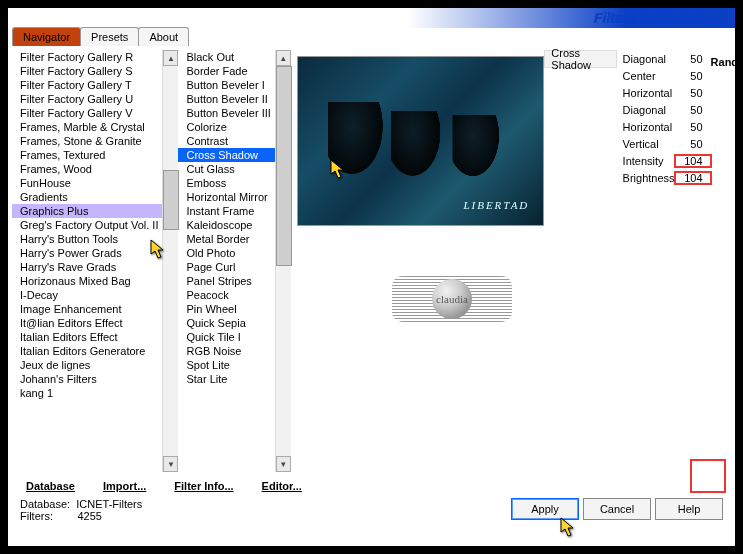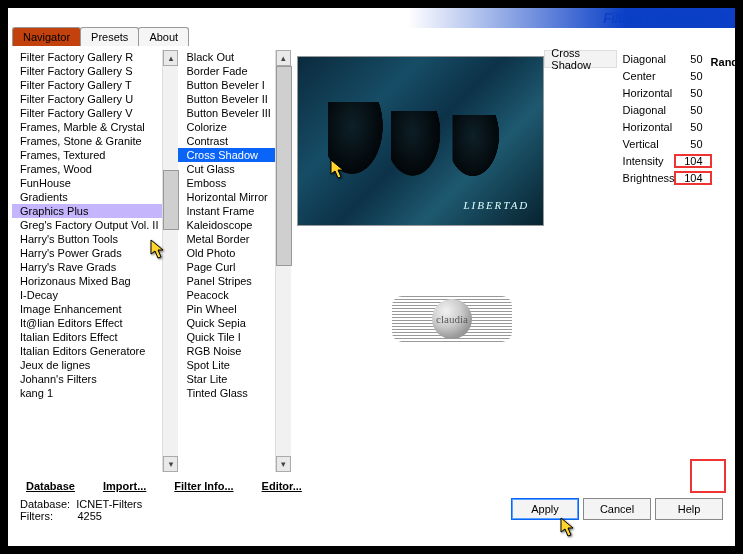--- a/index.html
+++ b/index.html
@@ -1,19 +1,19 @@
 <!DOCTYPE html>
 <html><head>
 <meta charset="utf-8">
 <style>
   * { margin:0; padding:0; box-sizing:border-box; font-family: Tahoma, Arial, sans-serif; font-size:11px; }
   body { background:#000; width:743px; height:554px; overflow:hidden; }
   .window { position:absolute; left:6px; top:6px; width:731px; height:542px; background:#fff; border:2px solid #000; }
   .titlebar { height:20px; background:linear-gradient(90deg,#fff 0%, #fff 55%, #0a3fc6 85%, #0a3fc6 100%); display:flex; justify-content:flex-end; align-items:center; padding-right:8px; }
-  .title { color:#0a3fc6; font-weight:normal; font-style:italic; font-size:14px; text-shadow:0 0 0 #0a3fc6; }
+  .title { color:#0a3fc6; font-weight:bold; font-style:italic; font-size:14px; text-shadow:0 0 0 #0a3fc6; }
   .tabs { display:flex; padding-left:4px; margin-top:-1px; }
   .tab { padding:3px 10px; border:1px solid #999; border-bottom:none; background:#f5f5f5; margin-right:-1px; cursor:pointer; border-radius:3px 3px 0 0;}
   .tab.active { background:#c2410c; position:relative; z-index:2; }
   .content { display:flex; padding:4px; height:430px; }
   .col { display:flex; width:210px; }
   .list { flex:1; overflow:hidden; background:#fff; }
   .list-item { padding:1px 4px 1px 8px; cursor:pointer; white-space:nowrap; }
   .list-item.selected { background:#0a64f7; color:#fff; }
   .selected.cat { background:#c4b5fd; color:#000; }
   .scrollbar { width:16px; background:#f1f1f1; border-left:1px solid #ddd; position:relative; }
@@ -32,21 +32,21 @@
   .link-btn { font-weight:bold; cursor:pointer; }
   .toolbar { display:flex; padding:4px 18px 0 18px; gap:28px;}
   .toolbar span { font-weight:bold; text-decoration:underline; cursor:pointer; }
   .footer { padding:6px 12px; display:flex; }
   .footer-left { flex:1; }
   .btns { display:flex; gap:4px;text-align:center; }
   .btn { min-width:68px; height:22px; border:1px solid #888; background:#f4f4f4; display:flex; align-items:center; justify-content:center; cursor:pointer; }
   .btn.default { border:1px solid #0a64f7; box-shadow:inset 0 0 0 1px #5aa1ff; }
   .pointer { position:absolute; width:24px; height:24px; pointer-events:none; z-index:5;}
   .pointer svg { width:24px; height:24px; filter:drop-shadow(1px 1px 1px rgba(0,0,0,.6)); }
-  .watermark { position:absolute; left:392px; top:296px; width:120px; height:46px; z-index:6; opacity:.75; background:repeating-linear-gradient(0deg,#777 0px,#777 1px,transparent 1px,transparent 3px); border-radius:10px; display:flex; align-items:center; justify-content:center;}
+  .watermark { position:absolute; left:392px; top:276px; width:120px; height:46px; z-index:6; opacity:.75; background:repeating-linear-gradient(0deg,#777 0px,#777 1px,transparent 1px,transparent 3px); border-radius:10px; display:flex; align-items:center; justify-content:center;}
   .wm-globe{ width:40px;height:40px;border-radius:50%;background:radial-gradient(circle at 35% 30%,#eee 0%,#bbb 40%,#7a7a7a 70%,#555 100%); position:relative;}
   .wm-text{ position:absolute; font-family:cursive; font-size:11px; color:#222; }
   .redbox { position:absolute; border:2px solid #e33; }
 </style>
 </head>
 <body>
 
 <div class="window">
   <div class="titlebar">
     <span class="title">Filters Unlimited 2.0</span>
@@ -114,21 +114,20 @@
           <div class="list-item">Old Photo</div>
           <div class="list-item">Page Curl</div>
           <div class="list-item">Panel Stripes</div>
           <div class="list-item">Peacock</div>
           <div class="list-item">Pin Wheel</div>
           <div class="list-item">Quick Sepia</div>
           <div class="list-item">Quick Tile I</div>
           <div class="list-item">RGB Noise</div>
           <div class="list-item">Spot Lite</div>
           <div class="list-item">Star Lite</div>
-          <div class="list-item">Tinted Glass</div>
         </div>
       <div class="scrollbar">
         <div class="sb-btn">▴</div>
         <div class="sb-thumb" style="top:16px;height:200px"></div>
         <div class="sb-btn" style="position:absolute;bottom:0;width:100%">▾</div>
       </div>
     </div>
 
     <div class="right">
       <div class="preview">

